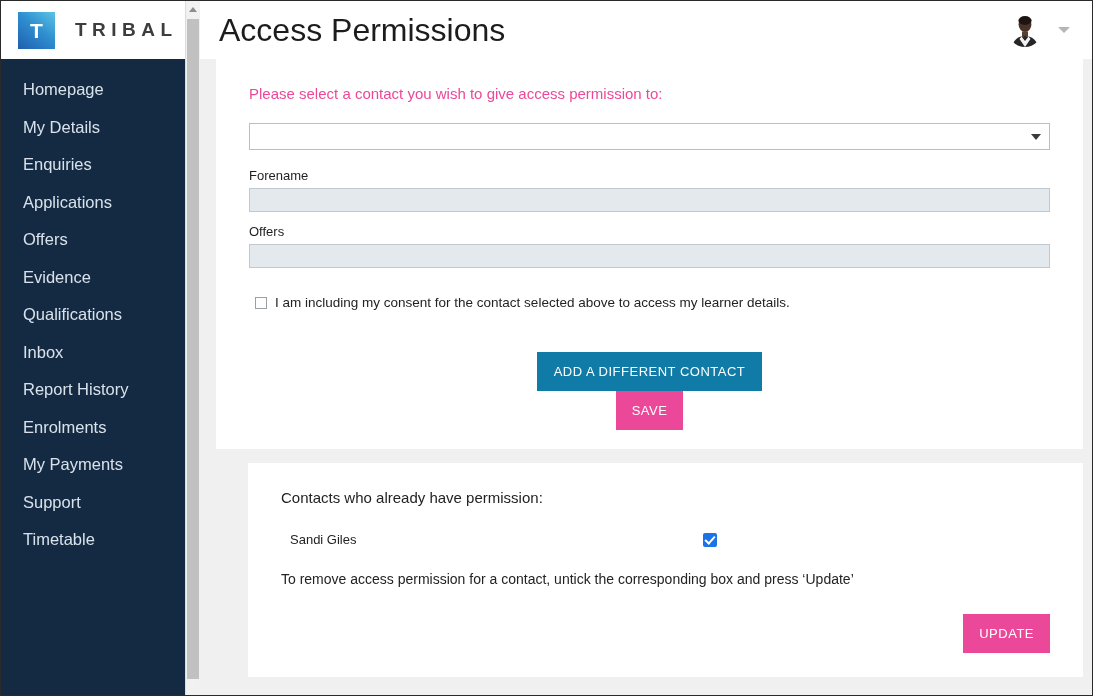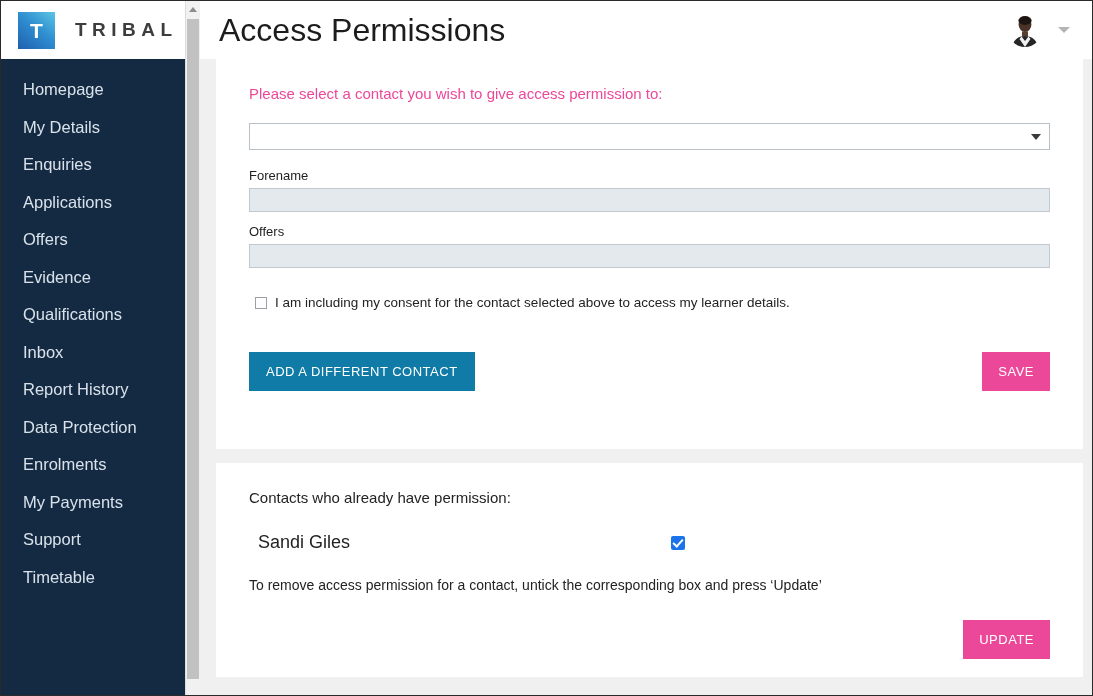--- a/index.html
+++ b/index.html
@@ -162,21 +162,21 @@
   .content {
     padding: 0 9px 0 16px;
   }
   .panel {
     background: #ffffff;
     padding: 26px 33px 26px 33px;
     box-sizing: border-box;
   }
   .panel-top { margin-top: 0; height: 390px; }
   .panel-gap { height: 14px; }
-  .panel-bottom { height: 214px; }
+  .panel-bottom { height: 214px; margin-left: 32px; }
 
   .lead {
     font-size: 15px;
     color: #ec4899;
     margin: 0 0 21px 0;
     font-family: "Liberation Sans", sans-serif;
   }
   .field-label {
     font-size: 13px;
     color: #1f1f1f;
@@ -237,20 +237,21 @@
     color: #232323;
     line-height: 1.3;
     font-family: "Liberation Sans", sans-serif;
   }
 
   .btn-row {
     display: flex;
     align-items: center;
     justify-content: space-between;
     margin-top: 40px;
+    flex-direction: column;
   }
   .btn {
     border: none;
     color: #ffffff;
     font-size: 13px;
     letter-spacing: 0.5px;
     font-family: "Liberation Sans", sans-serif;
     cursor: pointer;
     line-height: 1;
   }
@@ -269,21 +270,21 @@
     margin: 0 0 26px 0;
     font-family: "Liberation Sans", sans-serif;
   }
   .contact-row {
     display: flex;
     align-items: center;
     padding-left: 9px;
     margin-bottom: 24px;
   }
   .contact-name {
-    font-size: 18px;
+    font-size: 13px;
     color: #232323;
     width: 413px;
     font-family: "Liberation Sans", sans-serif;
   }
   .cb-checked {
     width: 14px;
     height: 14px;
     background: #1a73e8;
     border-radius: 2px;
     position: relative;
@@ -330,21 +331,20 @@
     <nav class="nav">
       <a class="nav-item">Homepage</a>
       <a class="nav-item">My Details</a>
       <a class="nav-item">Enquiries</a>
       <a class="nav-item">Applications</a>
       <a class="nav-item">Offers</a>
       <a class="nav-item">Evidence</a>
       <a class="nav-item">Qualifications</a>
       <a class="nav-item">Inbox</a>
       <a class="nav-item">Report History</a>
-      <a class="nav-item">Data Protection</a>
       <a class="nav-item">Enrolments</a>
       <a class="nav-item">My Payments</a>
       <a class="nav-item">Support</a>
       <a class="nav-item">Timetable</a>
     </nav>
   </div>
 
   <div class="sb-scroll">
     <div class="sb-arrow">
       <div class="tri"></div>

